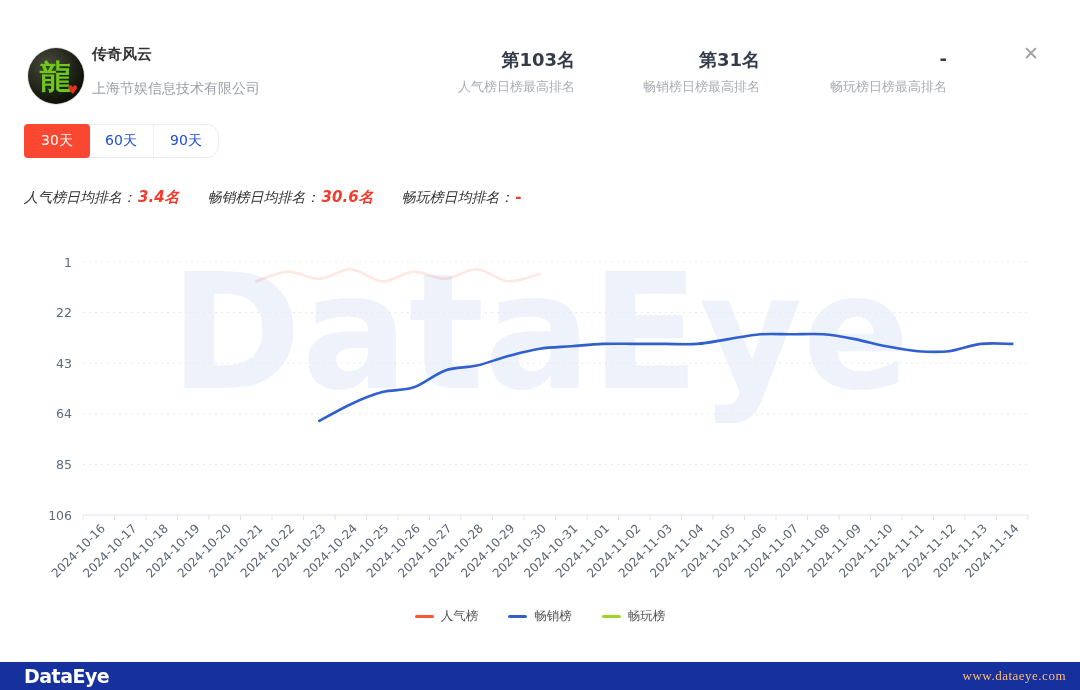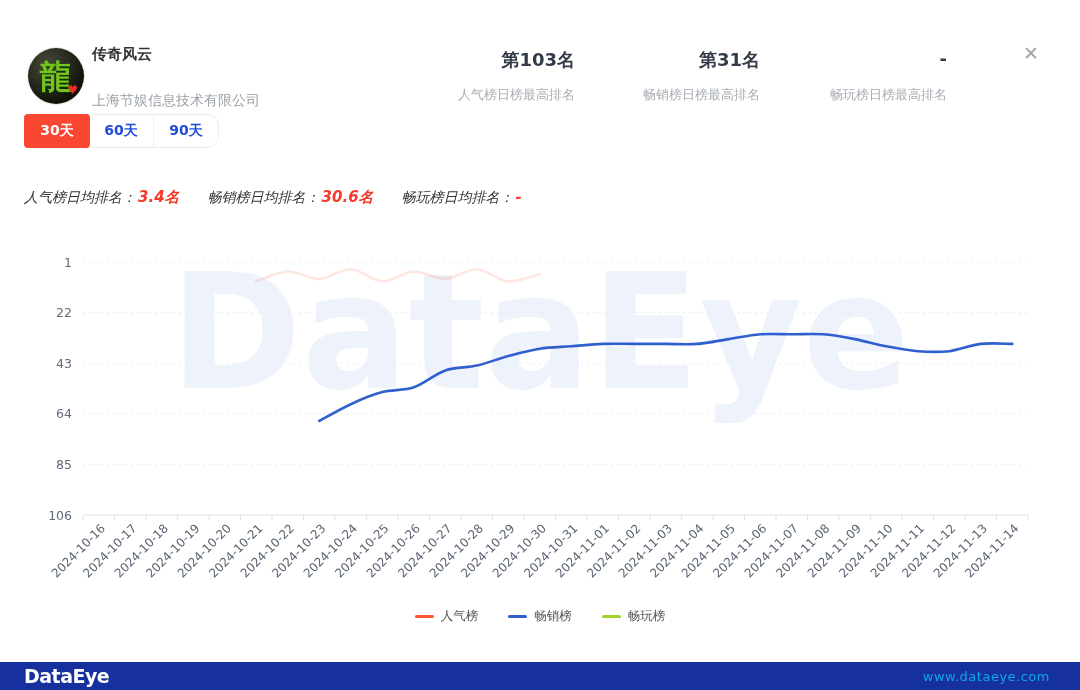--- a/index.html
+++ b/index.html
@@ -9,51 +9,51 @@
   }
   
   .app-icon{
     position:absolute;left:28px;top:48px;width:56px;height:56px;border-radius:50%;
     background:radial-gradient(circle at 35% 30%,#474a3c,#101208 72%);
     display:flex;align-items:center;justify-content:center;box-shadow:0 0 0 1px #e8e8e8;
   }
   .app-icon .glyph{color:#74c31e;font-size:33px;font-weight:bold;text-shadow:0 1px 1px #05320a;line-height:1;}
   .app-icon .heart{position:absolute;right:6px;bottom:8px;color:#e5311f;font-size:12px;line-height:1;}
   .app-name{position:absolute;left:92px;top:45px;font-size:15px;font-weight:bold;color:#333;}
-  .app-company{position:absolute;left:92px;top:92px;font-size:14px;color:#9aa0a6;}
+  .app-company{position:absolute;left:92px;top:80px;font-size:14px;color:#9aa0a6;}
   .stat{position:absolute;top:48px;width:220px;text-align:right;}
   .stat .stat-value{font-size:18px;font-weight:bold;color:#333b47;height:28px;}
-  .stat .stat-label{font-size:13px;color:#a8adb3;margin-top:10px;}
+  .stat .stat-label{font-size:13px;color:#a8adb3;margin-top:2px;}
   .close-btn{
     position:absolute;left:1016px;top:38px;width:30px;height:30px;display:flex;align-items:center;
     justify-content:center;font-size:19px;color:#a2a2a2;cursor:pointer;
   }
   
-  .tabs{position:absolute;left:24px;top:114px;display:flex;border:1px solid #ececec;border-radius:12px;background:#fff;font-weight:bold;}
+  .tabs{position:absolute;left:24px;top:124px;display:flex;border:1px solid #ececec;border-radius:12px;background:#fff;}
   .tab{
     min-width:64px;height:32px;display:flex;align-items:center;justify-content:center;
     font-size:14px;color:#1d4ed8;cursor:pointer;border-right:1px solid #f0f0f0;
   }
   .tab:last-child{border-right:none;}
   .tab.active{border-radius:4px;color:#fff;border-right:none;margin:-1px;height:34px;min-width:66px;}
   
   .summary{position:absolute;left:24px;top:188px;display:flex;align-items:center;font-size:14px;color:#333;}
   .s-item{margin-right:28px;display:flex;align-items:baseline;font-style:italic;}
   .s-value{font-size:15px;font-weight:bold;margin-left:2px;}
   
   .chart-wrap{position:absolute;left:0;top:240px;width:1080px;height:375px;}
   svg text{font-family:"DejaVu Sans","Liberation Sans",sans-serif;}
   
   .legend{position:absolute;left:0;top:608px;width:1080px;display:flex;justify-content:center;gap:30px;}
   .legend-item{display:flex;align-items:center;gap:7px;font-size:12.5px;color:#555;cursor:pointer;}
   .legend-swatch{width:19px;height:3px;border-radius:2px;display:inline-block;}
   
   .footer{position:absolute;left:0;bottom:0;width:1080px;height:28px;display:flex;align-items:center;justify-content:space-between;}
   .footer-logo{color:#fff;font-size:19px;font-weight:bold;letter-spacing:-0.5px;margin-left:24px;font-style:normal;}
-  .footer-url{color:#0ea5e9;font-size:13px;margin-right:30px;letter-spacing:0.5px;}
+  .footer-url{color:#fdba74;font-size:13px;margin-right:14px;letter-spacing:0.5px;font-family:Liberation Serif, serif;}
 </style>
 </head>
 <body>
 
 <div class="app-icon">
   <span class="glyph">龍</span>
   <span class="heart">♥</span>
 </div>
 <div class="app-name">传奇风云</div>
 <div class="app-company">上海节娱信息技术有限公司</div>

